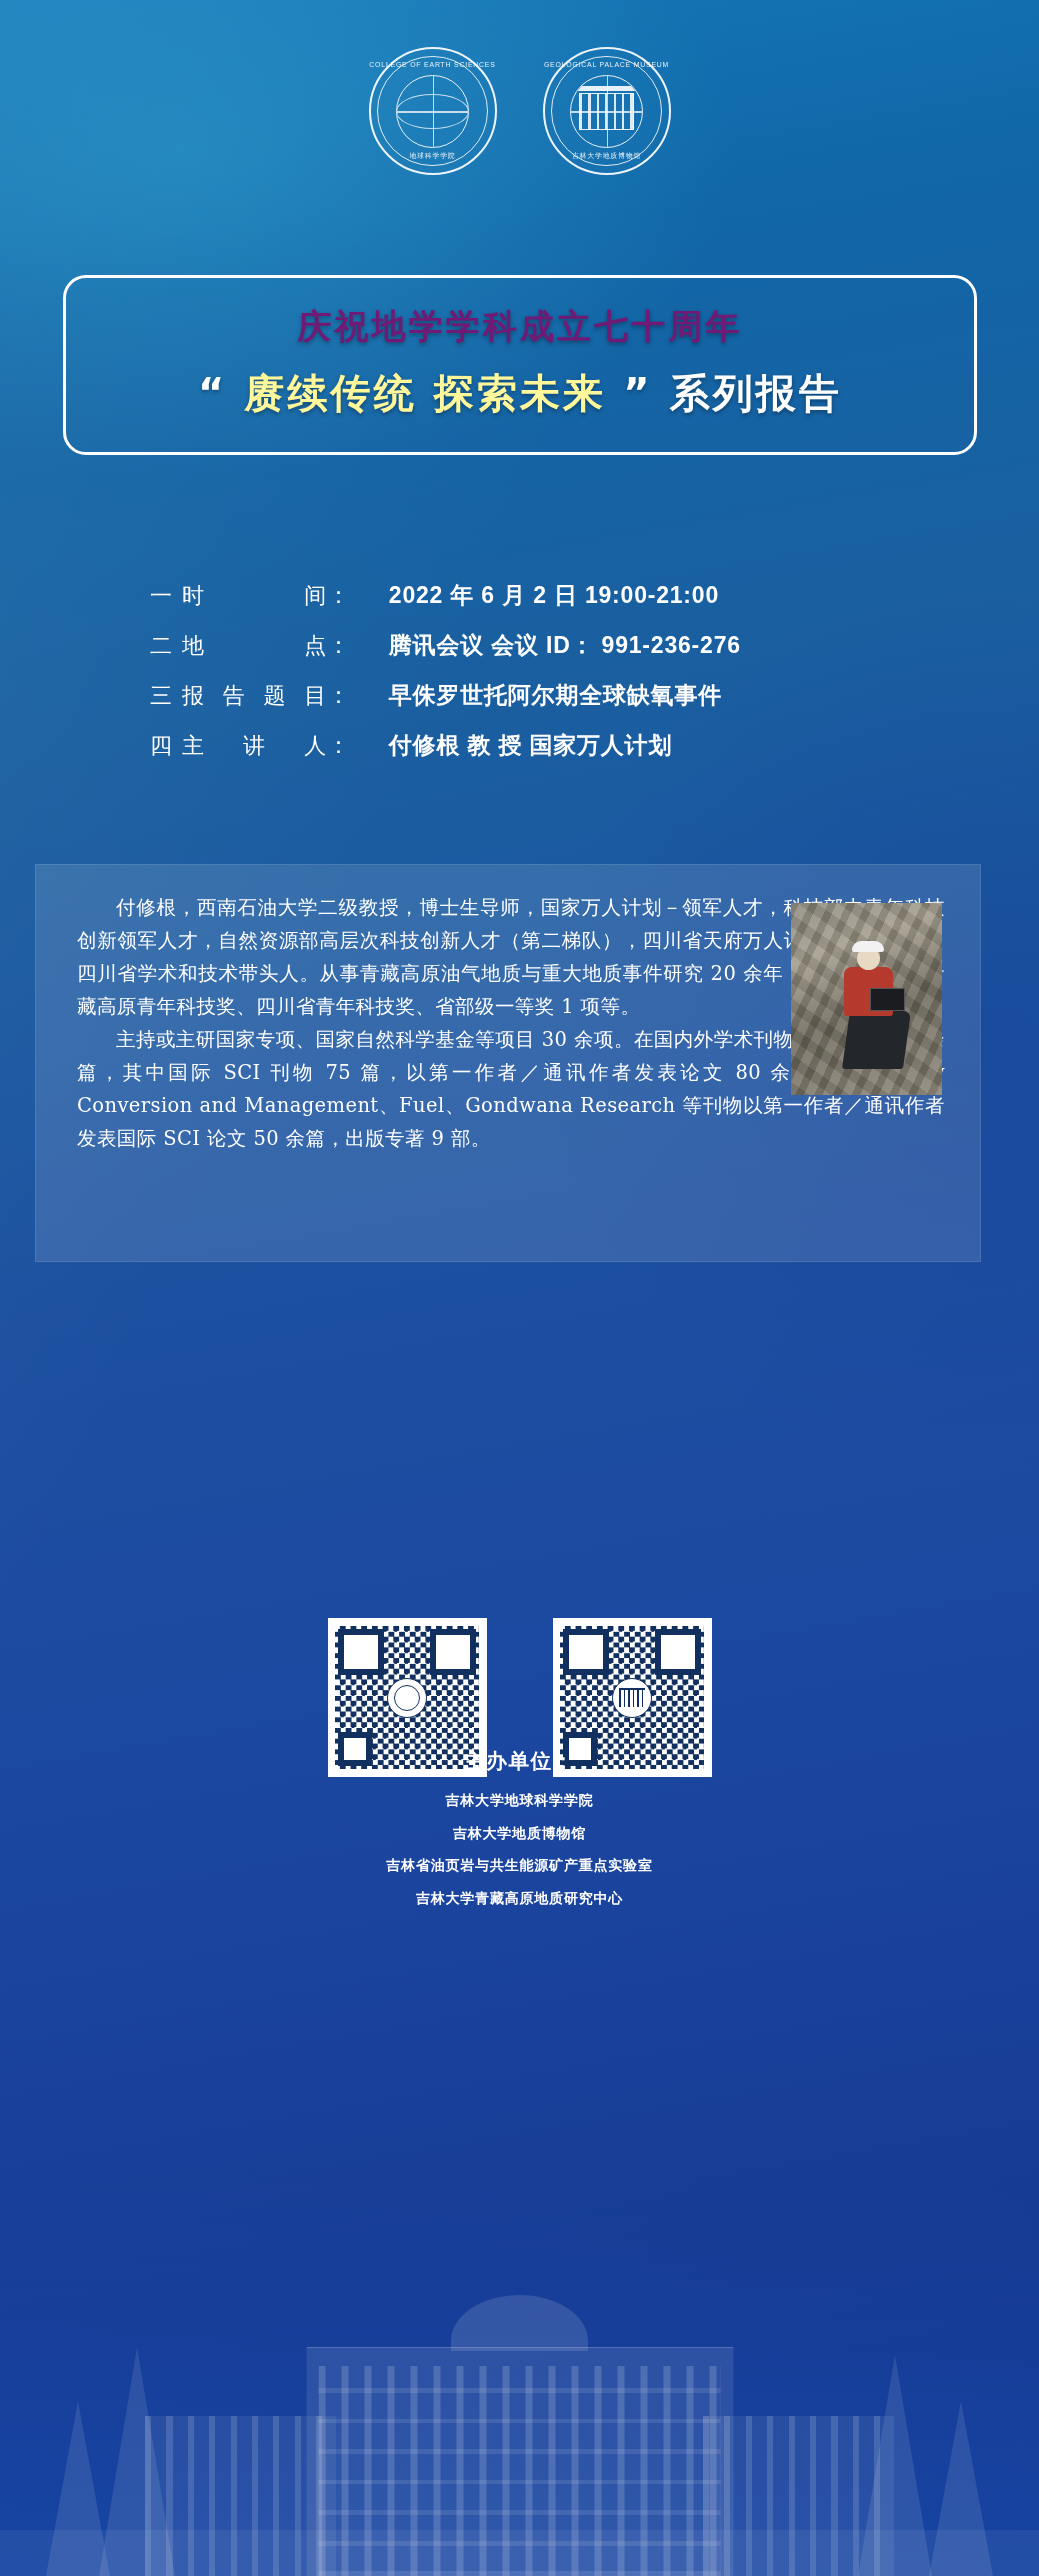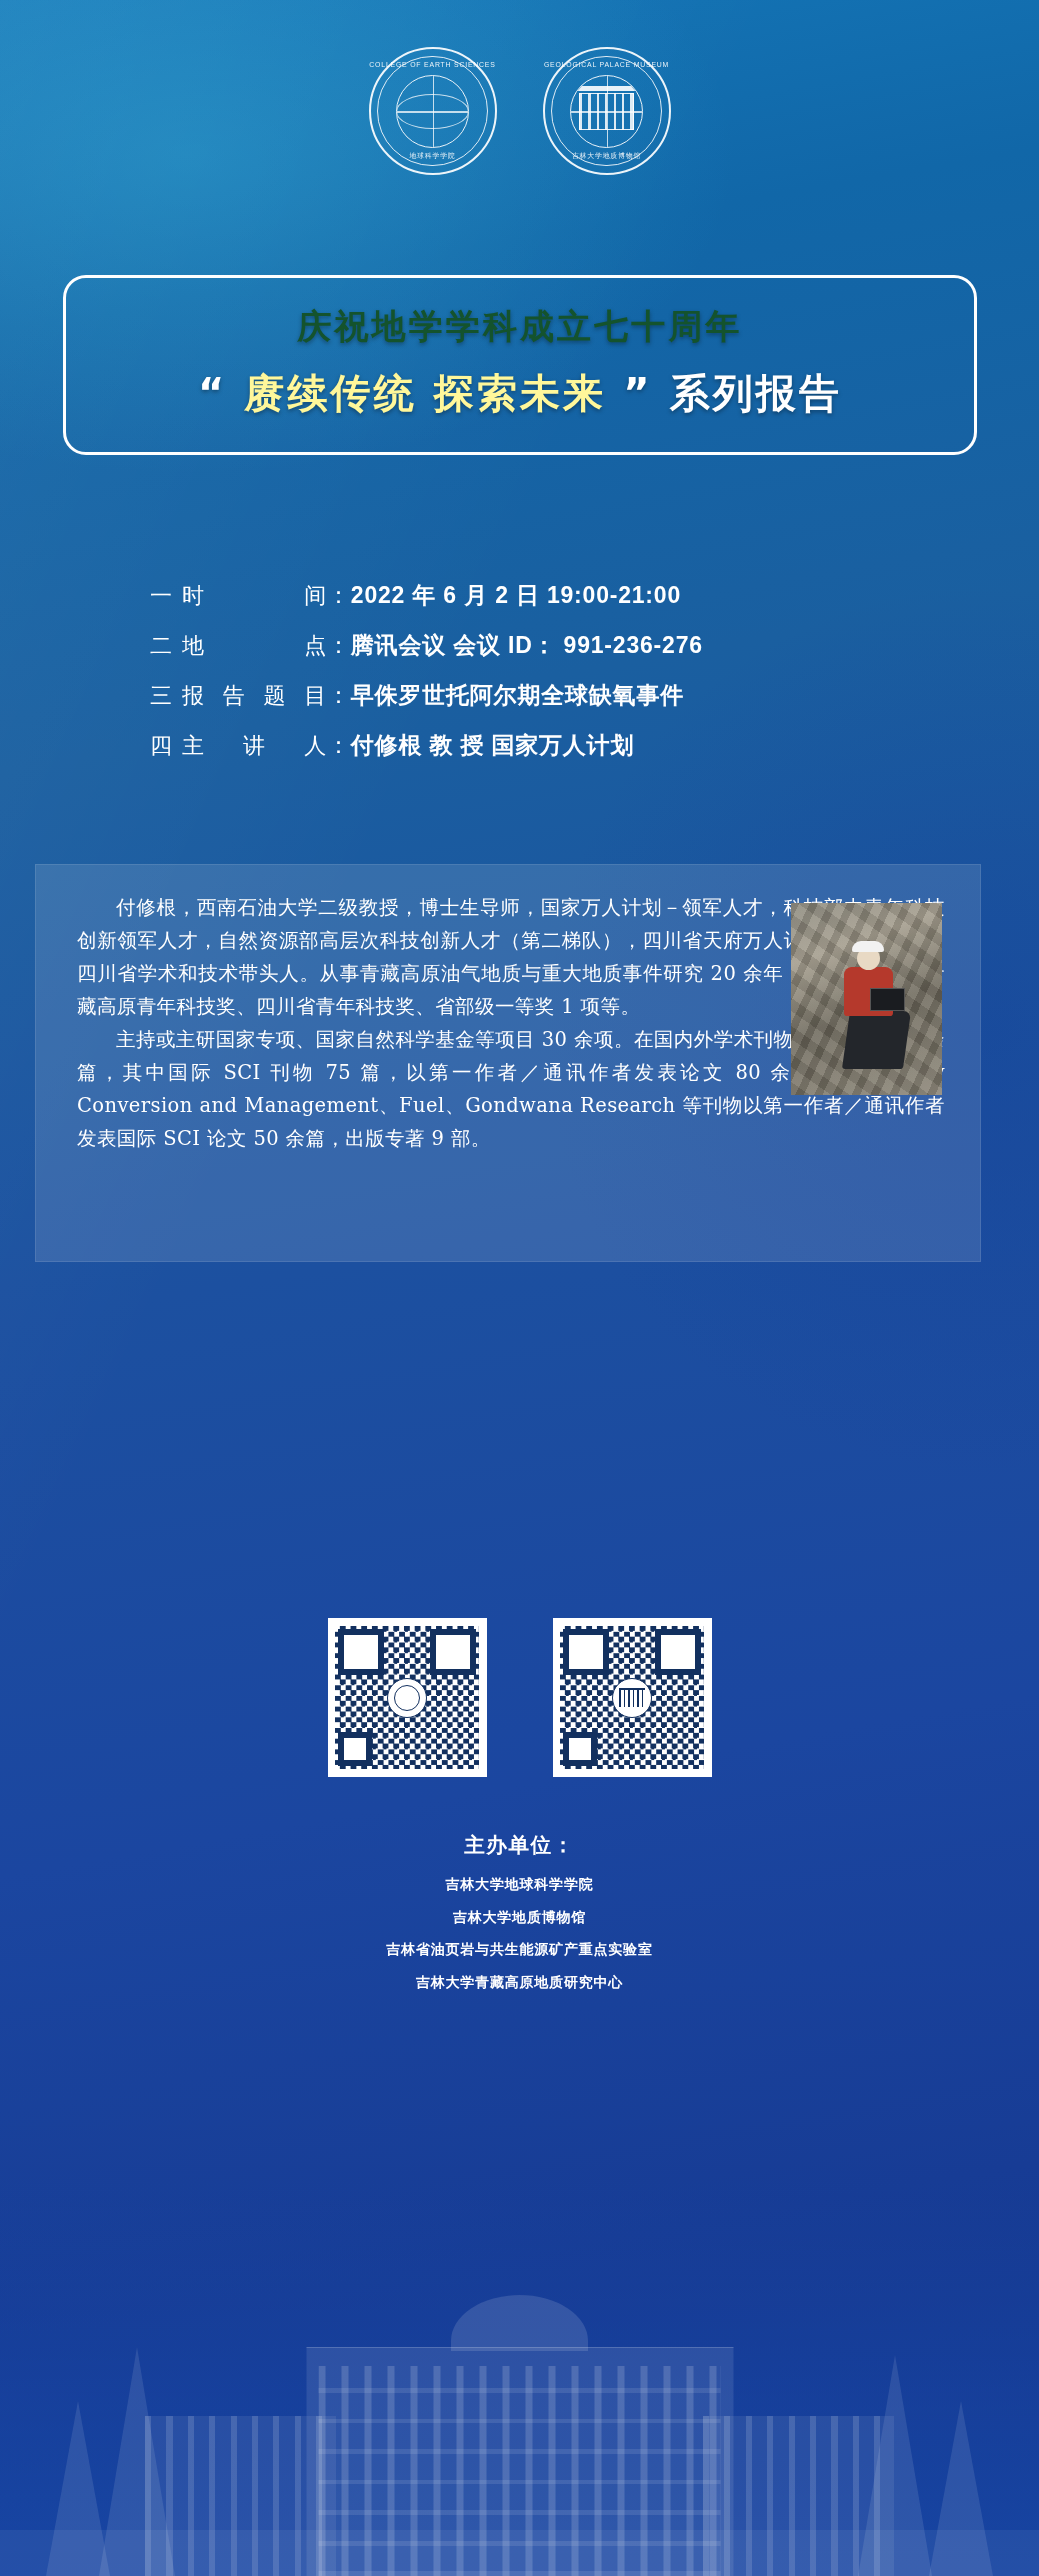--- a/index.html
+++ b/index.html
@@ -103,21 +103,21 @@
     width: 914px;
     padding: 26px 7.6px 30.5px;
     border: 3.1px solid #ffffff;
     border-radius: 23px;
     text-align: center;
   }
   .title-line1 {
     font-size: 34px;
     font-weight: bold;
     letter-spacing: 3.1px;
-    color: #14532d;
+    color: #701a75;
     text-shadow: 0 1.5px 4.6px rgba(0,0,0,0.35);
     font-family: "DejaVu Sans", "Liberation Sans", sans-serif;
   }
   .title-line2 {
     margin-top: 16px;
     font-size: 40px;
     font-weight: bold;
     letter-spacing: 3.1px;
     color: #ffffff;
     text-shadow: 0 1.5px 4.6px rgba(0,0,0,0.35);
@@ -147,21 +147,21 @@
   }
   .info-label {
     width: 145px;
     flex: 0 0 145px;
     display: flex;
     justify-content: space-between;
     font-size: 22px;
   }
   .info-label span { display: inline-block; }
   .info-colon { flex: 0 0 20px; text-align: center; }
-  .info-value { font-weight: bold; font-size: 23px; }
+  .info-value { font-weight: bold; font-size: 23px; margin-left: 38px; }
 
   
   .bio {
     position: absolute;
     top: 864px;
     left: 35px;
     width: 946px;
     height: 398px;
     background: rgba(255,255,255,0.12);
     border: 0.8px solid rgba(255,255,255,0.10);
@@ -261,21 +261,21 @@
   }
   .qr-center .mini-bldg {
     width:26px; height:18.3px;
     background: repeating-linear-gradient(90deg,#12305f 0 1.5px, #ffffff 1.5px 4.6px);
     border-top:2.3px solid #12305f;
   }
 
   
   .org {
     position: absolute;
-    top: 1831px;
+    top: 1747px;
     left: 0; right: 0;
     text-align: center;
   }
   .org-title {
     font-size: 20.6px;
     font-weight: bold;
     letter-spacing: 1.5px;
     margin-bottom: 17px;
   }
   .org-item {

